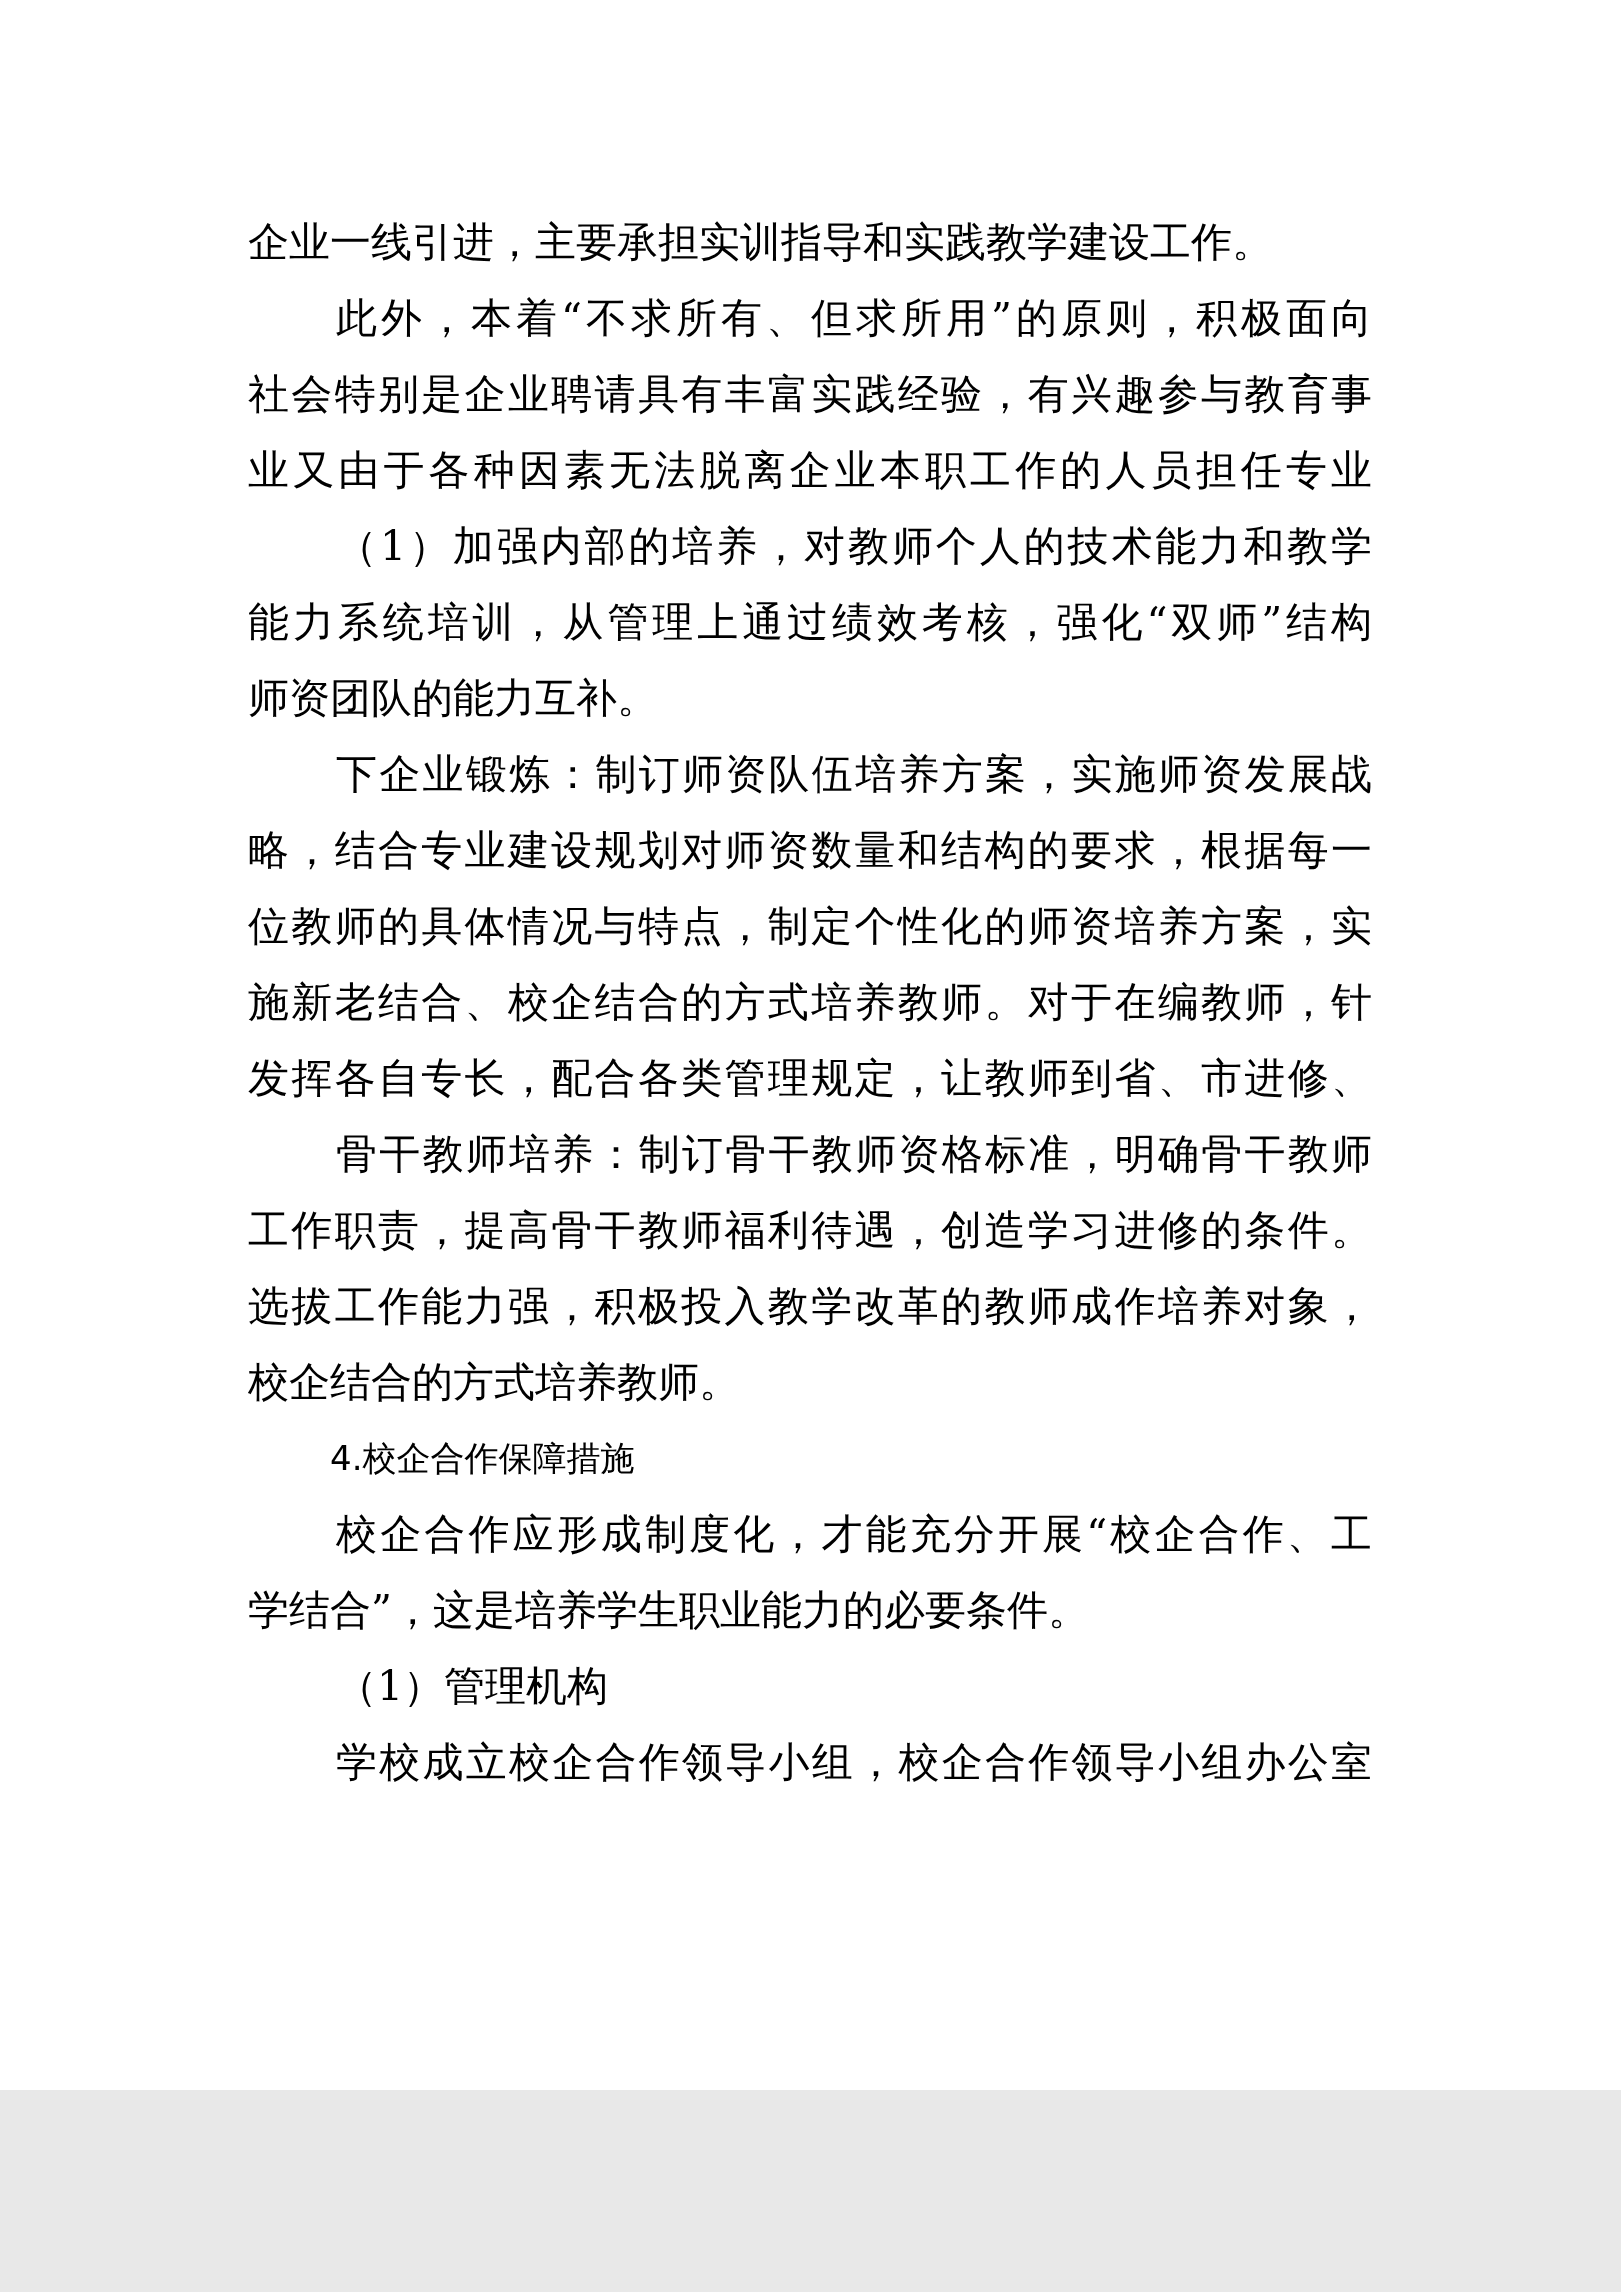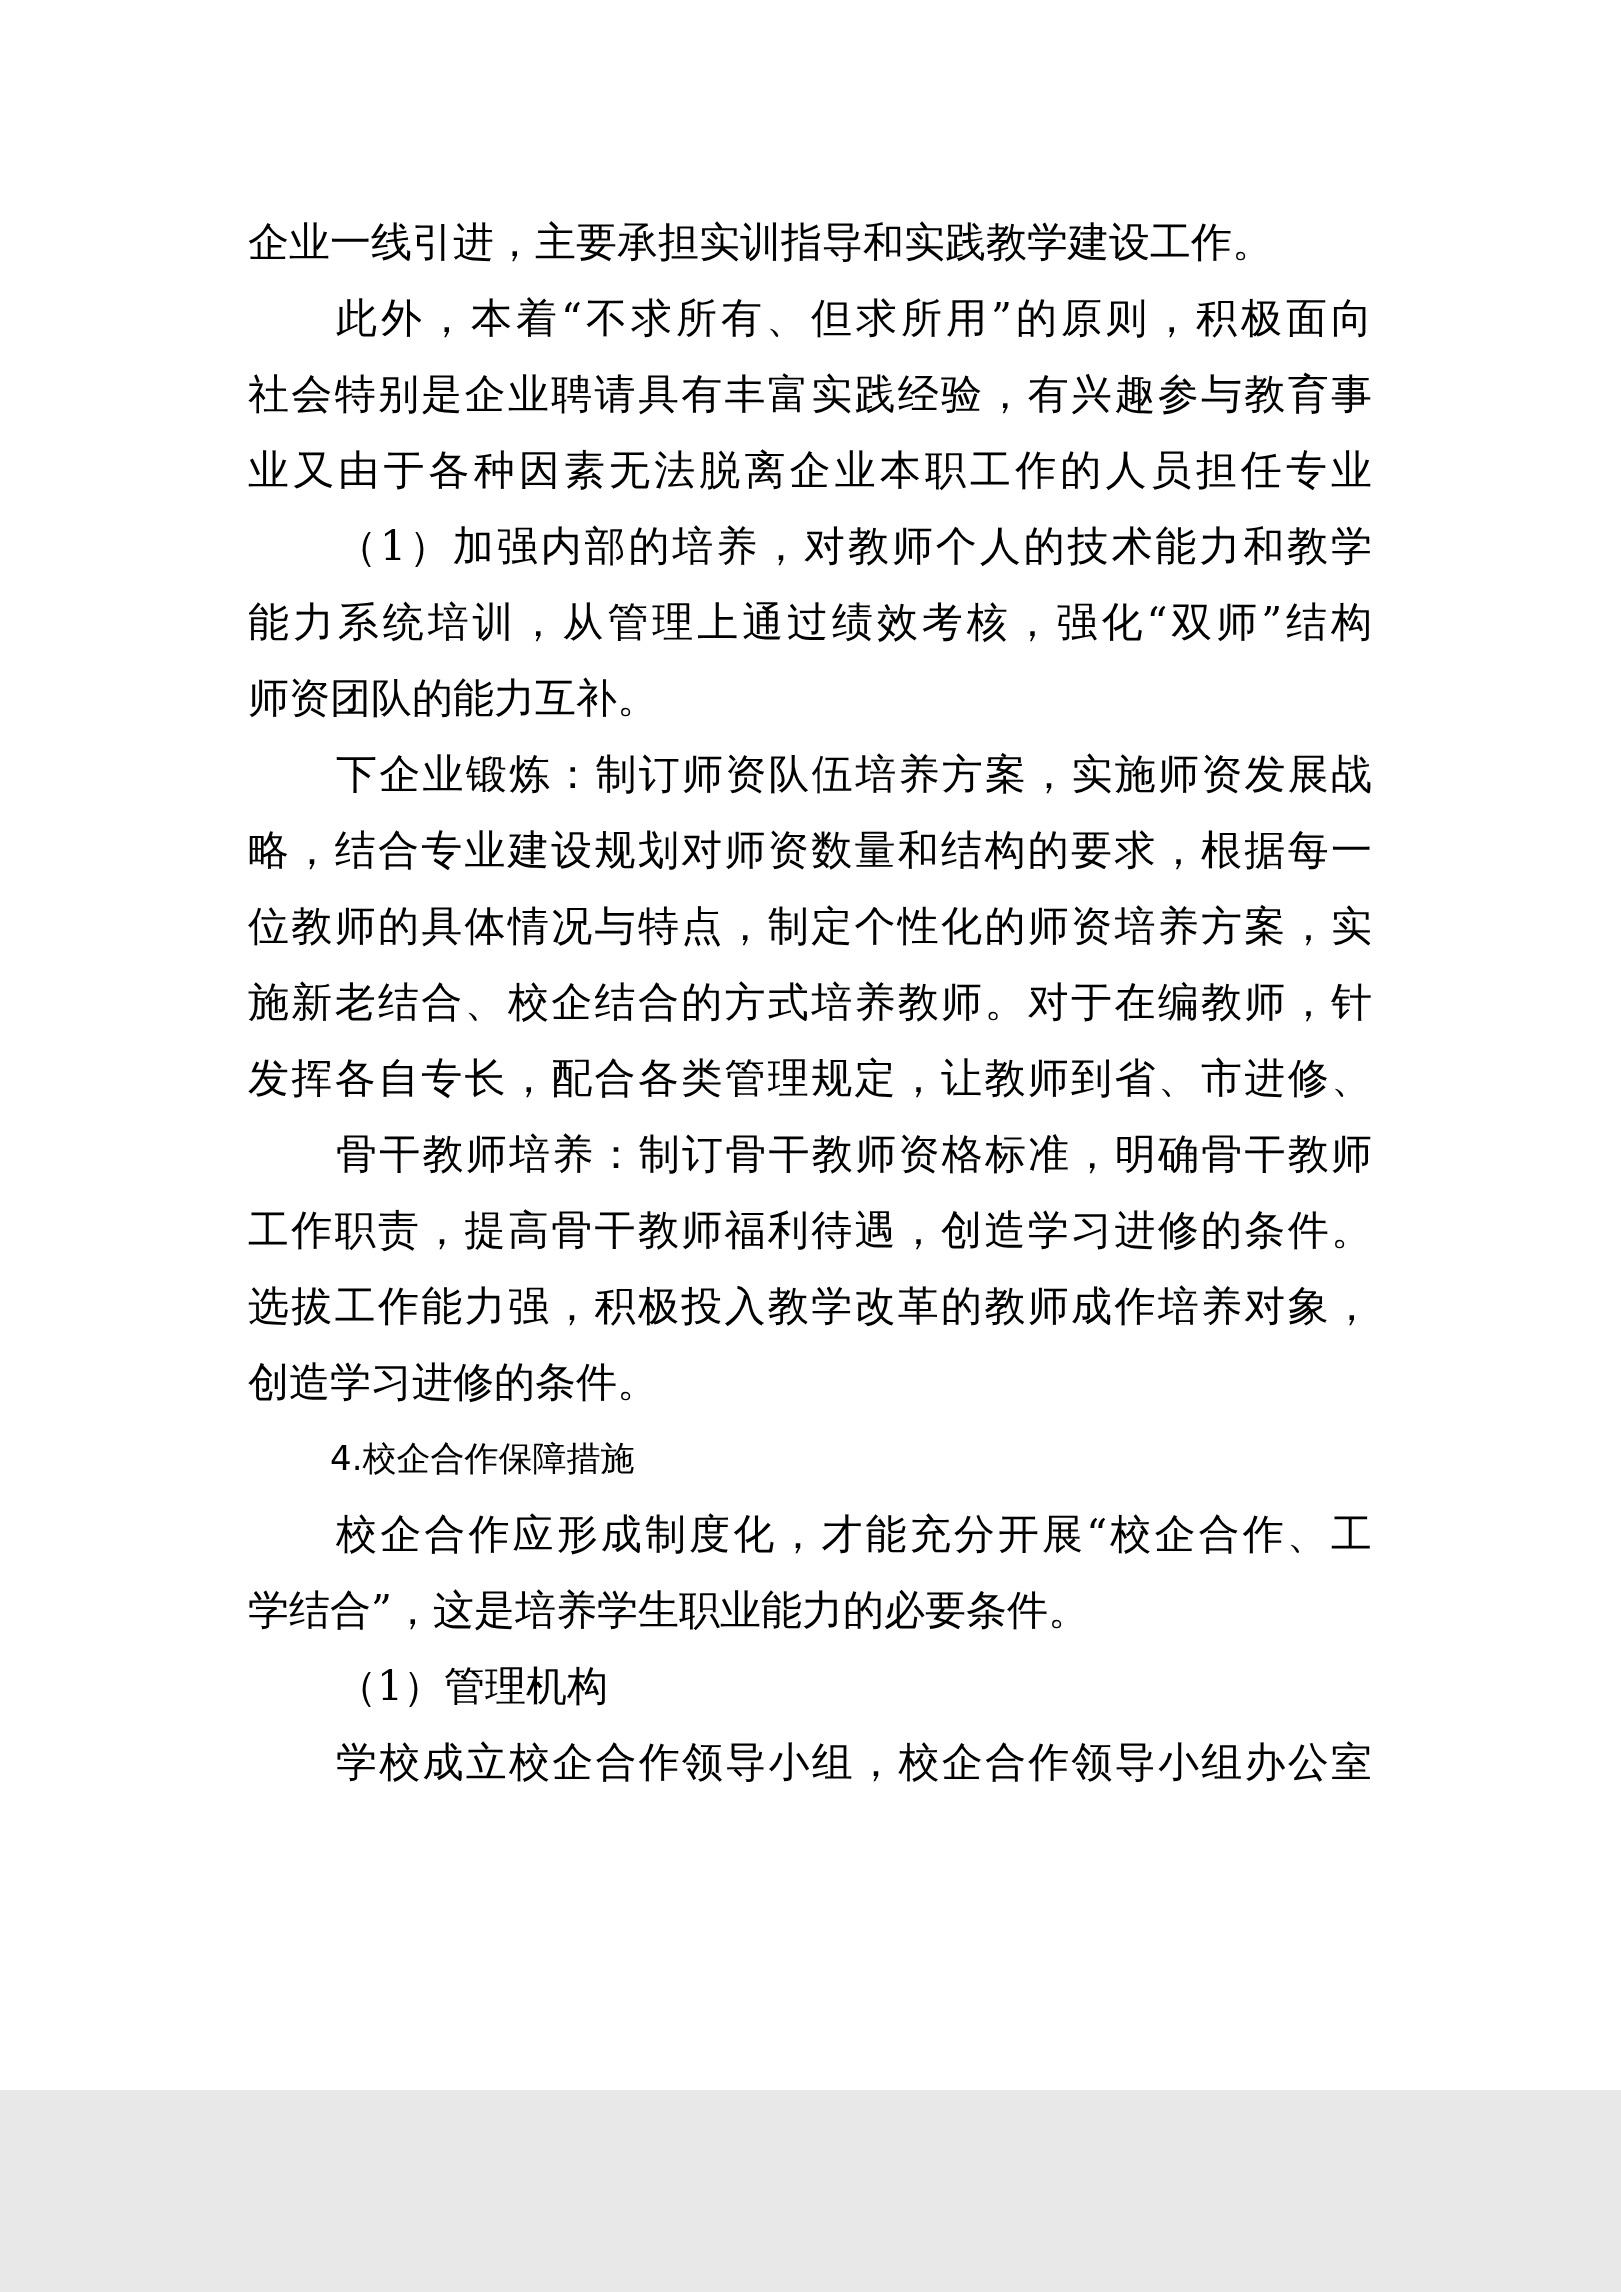--- a/index.html
+++ b/index.html
@@ -66,21 +66,21 @@
       <div class="line fill">能力系统培训，从管理上通过绩效考核，强化“双师”结构</div>
       <div class="line">师资团队的能力互补。</div>
       <div class="line indent fill">下企业锻炼：制订师资队伍培养方案，实施师资发展战</div>
       <div class="line fill">略，结合专业建设规划对师资数量和结构的要求，根据每一</div>
       <div class="line fill">位教师的具体情况与特点，制定个性化的师资培养方案，实</div>
       <div class="line fill">施新老结合、校企结合的方式培养教师。对于在编教师，针</div>
       <div class="line fill">发挥各自专长，配合各类管理规定，让教师到省、市进修、</div>
       <div class="line indent fill">骨干教师培养：制订骨干教师资格标准，明确骨干教师</div>
       <div class="line fill">工作职责，提高骨干教师福利待遇，创造学习进修的条件。</div>
       <div class="line fill">选拔工作能力强，积极投入教学改革的教师成作培养对象，</div>
-      <div class="line">创造学习进修的条件。</div>
+      <div class="line">校企结合的方式培养教师。</div>
       <div class="line heading">4.校企合作保障措施</div>
       <div class="line indent fill">校企合作应形成制度化，才能充分开展“校企合作、工</div>
       <div class="line">学结合”，这是培养学生职业能力的必要条件。</div>
       <div class="line indent">（1）管理机构</div>
       <div class="line indent fill">学校成立校企合作领导小组，校企合作领导小组办公室</div>
     </div>
   <div class="footer">
     <span class="page-number">28</span>
   </div>
 </div>

